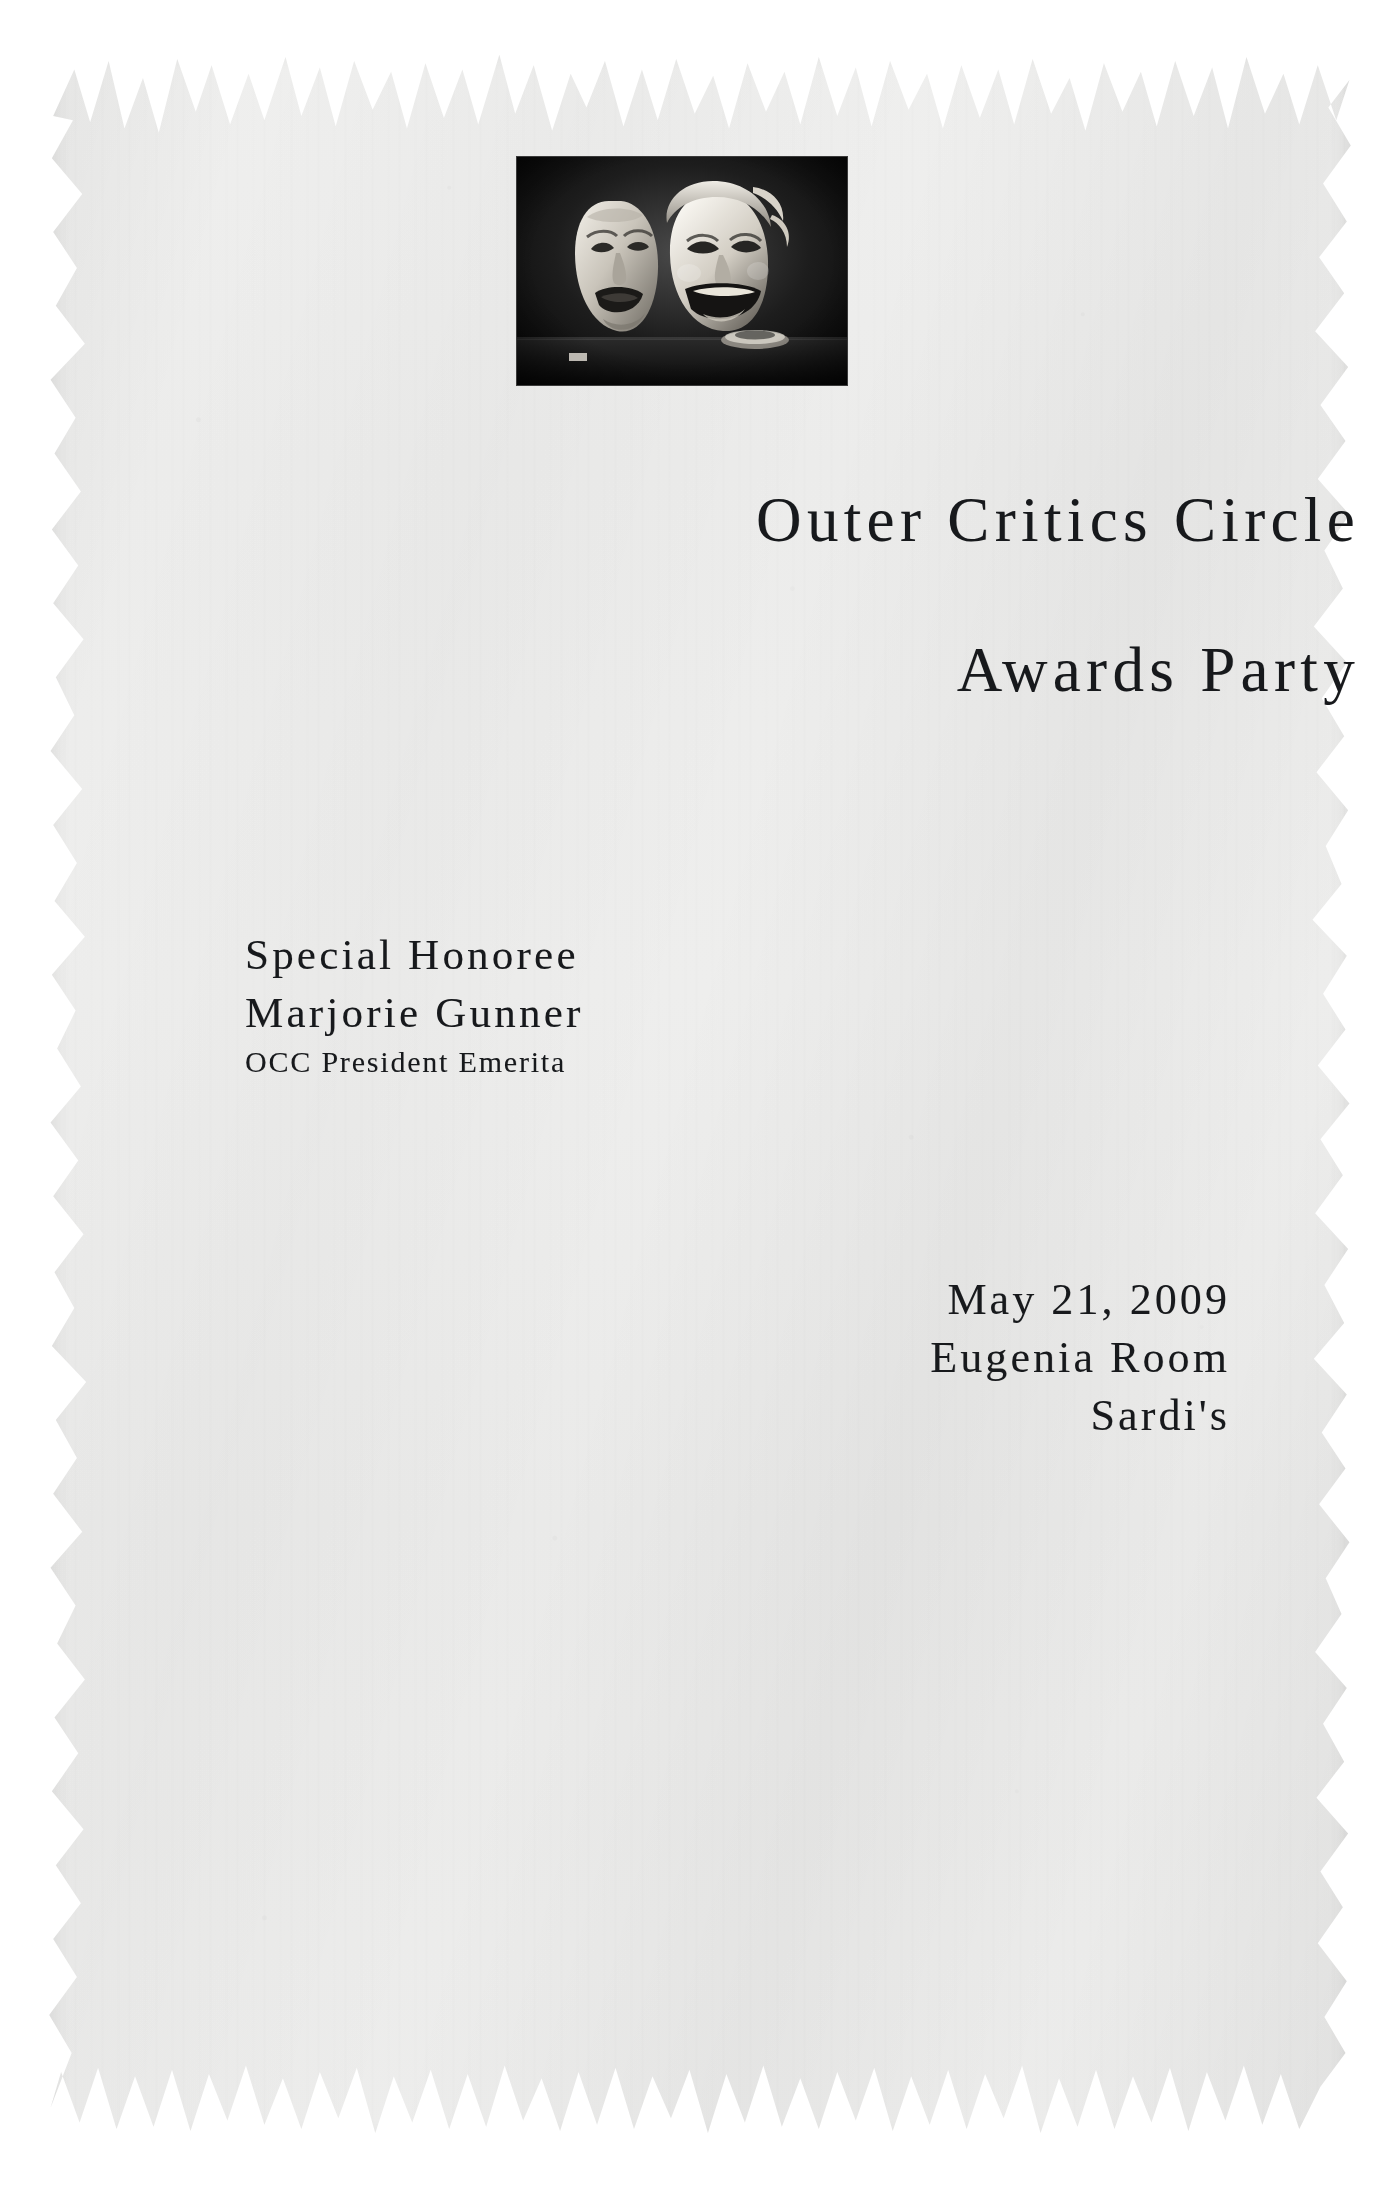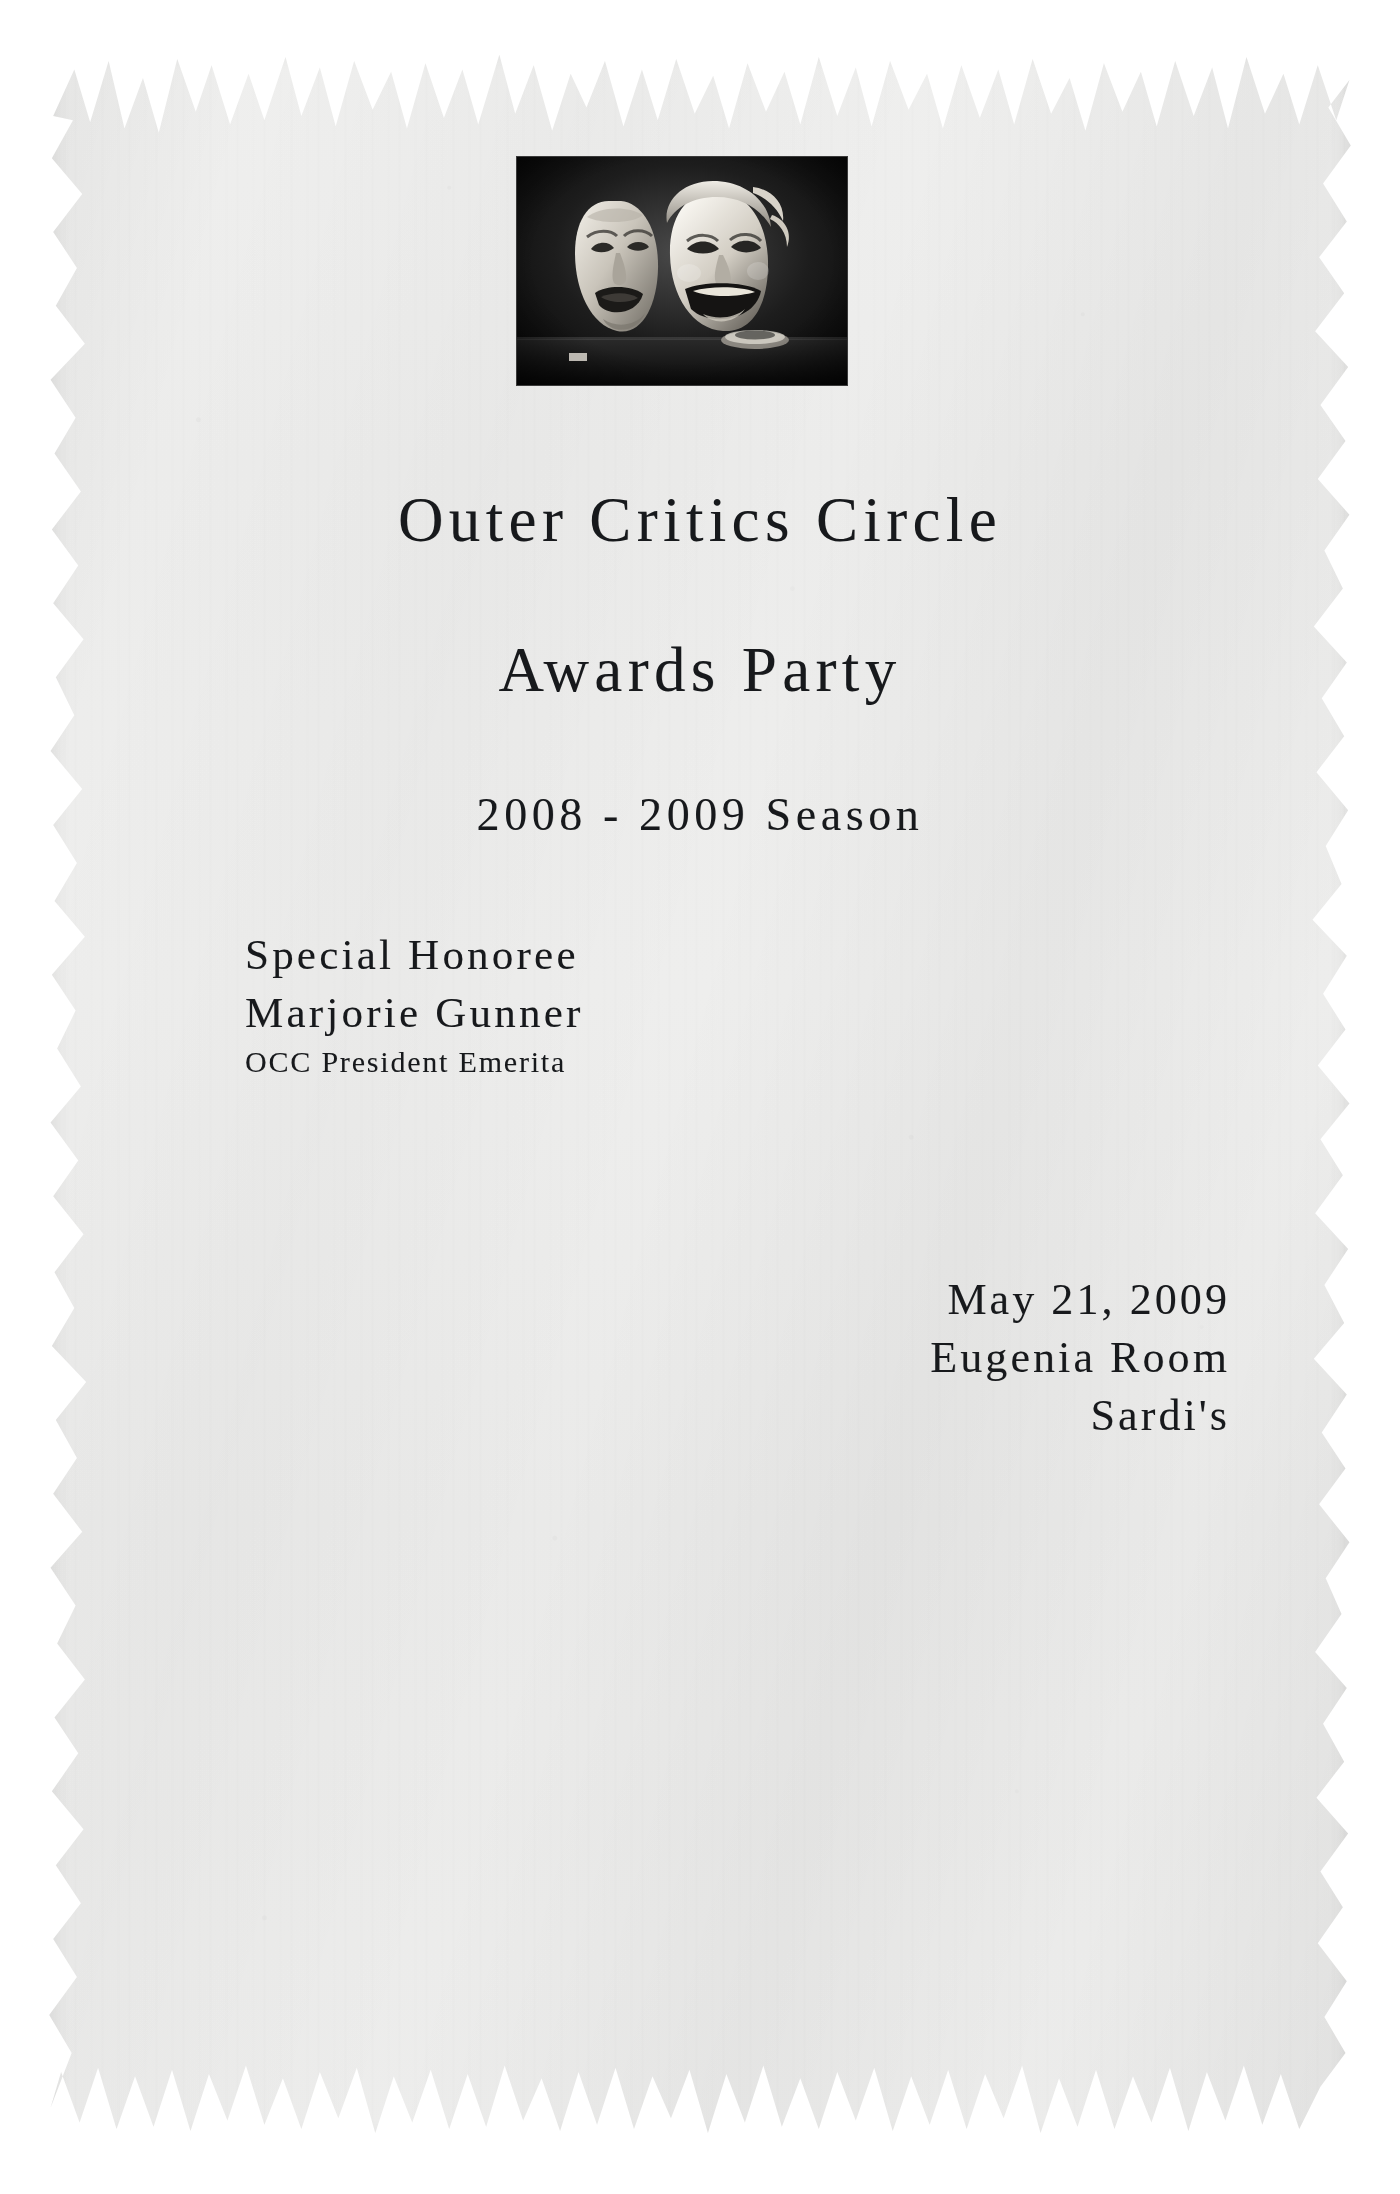--- a/index.html
+++ b/index.html
@@ -232,21 +232,21 @@
     text-shadow: 0.4px 0.4px 0 rgba(0,0,0,0.18);
   }
   .title-line {
     font-size: 63px;
     letter-spacing: 0.085em;
     text-align: center;
     width: 100%;
     left: 0;
     white-space: nowrap;
   }
-  .center { text-align: center; width: 100%; left: 0; }
+  .center { text-align: right; width: 100%; left: 0; }
 
   #title-1 { top: 444px; }
   #title-2 { top: 519px; }
   #title-3 { top: 594px; }
 
   #season {
     top: 748px;
     font-size: 46px;
     letter-spacing: 0.10em;
   }
@@ -398,21 +398,20 @@
       </svg>
     </div>
 
     <div id="content">
 
       <div class="t title-line center" id="title-1">Outer Critics Circle</div>
 
 
       <div class="t title-line center" id="title-3">Awards Party</div>
 
-      <div class="t center" id="season">2008 - 2009 Season</div>
 
       <div class="t" id="honoree-name">Marjorie Gunner</div>
 
       <div class="t" id="honoree-label">Special Honoree</div>
 
       <div class="t" id="honoree-title">OCC President Emerita</div>
 
       <div class="t right" id="date">May 21, 2009</div>
 
       <div class="t right" id="venue">Eugenia Room</div>

